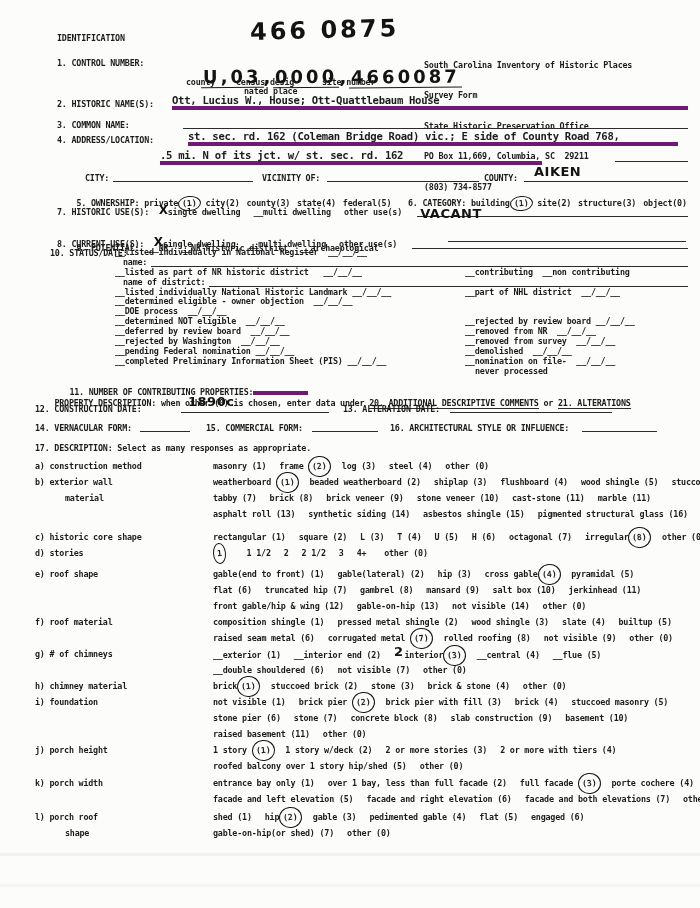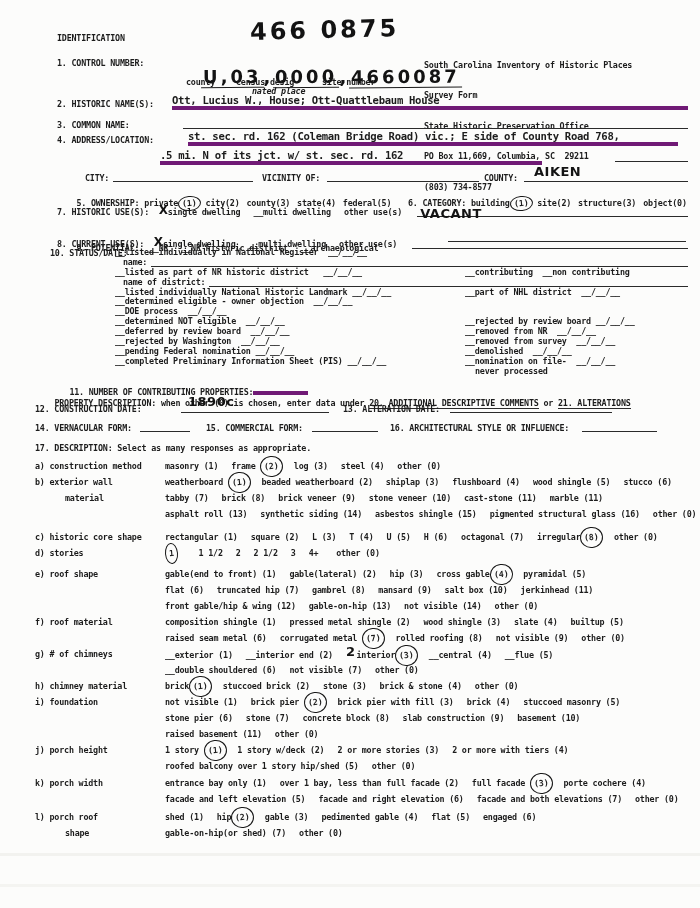--- a/index.html
+++ b/index.html
@@ -29,41 +29,41 @@
   .srow{position:relative;height:9.9px;line-height:9.9px;white-space:pre;display:flex;}
   .srow.ind{padding-left:8px;}
   .srule{flex:1 1 auto;border-bottom:1px solid #2a2a2a;margin:0 2px 1px 4px;}
   .sright{position:absolute;left:350px;top:0;}
   .sright.r2{left:360px;}
   
   .frule{flex:1 1 auto;border-bottom:1px solid #2a2a2a;margin:0 0 0 2px;position:relative;}
   .vacant{position:absolute;left:8px;top:-12px;}
   
   .descbox{position:absolute;left:35px;top:458px;width:663px;}
-  .drow{display:flex;}
+  .drow{display:flex;gap:48px;}
   .dlabel{flex:0 0 130px;line-height:16px;}
   .dlabel .l2{padding-left:30px;}
   .dopts{flex:1 1 auto;}
   .dline{line-height:16px;height:16px;white-space:nowrap;}
   .smudge{position:absolute;left:0;width:700px;height:3px;}
 </style>
 </head>
 <body>
 
 <div class="page">
 
   <div class="line" style="left:57px;top:33px;">IDENTIFICATION</div>
   <div class="line hw hw-top" style="left:250px;top:16px;">466 0875</div>
   <div class="line" style="left:57px;top:58px;">1. CONTROL NUMBER:</div>
   <div class="line hw hw-ctrl" style="left:164px;top:45px;">
     <span class="grp">U,03</span><span>,</span><span class="grp">0000</span><span>,</span><span class="grp">4660087</span>
   </div>
   <div class="line" style="left:186px;top:77px;">county</div>
   <div class="line" style="left:236px;top:77px;">census desig-</div>
-  <div class="line" style="left:252px;top:86px;font-style:italic;">nated place</div>
+  <div class="line" style="left:244px;top:86px;">nated place</div>
   <div class="line" style="left:322px;top:77px;">site number</div>
   <div class="line agency" style="left:424px;top:40px;">
     <div>South Carolina Inventory of Historic Places</div>
     <div>Survey Form</div>
     <div>State Historic Preservation Office</div>
     <div>PO Box 11,669, Columbia, SC  29211</div>
     <div>(803) 734-8577</div>
   </div>
 
   <div class="line" style="left:57px;top:99px;">2. HISTORIC NAME(S):</div>

